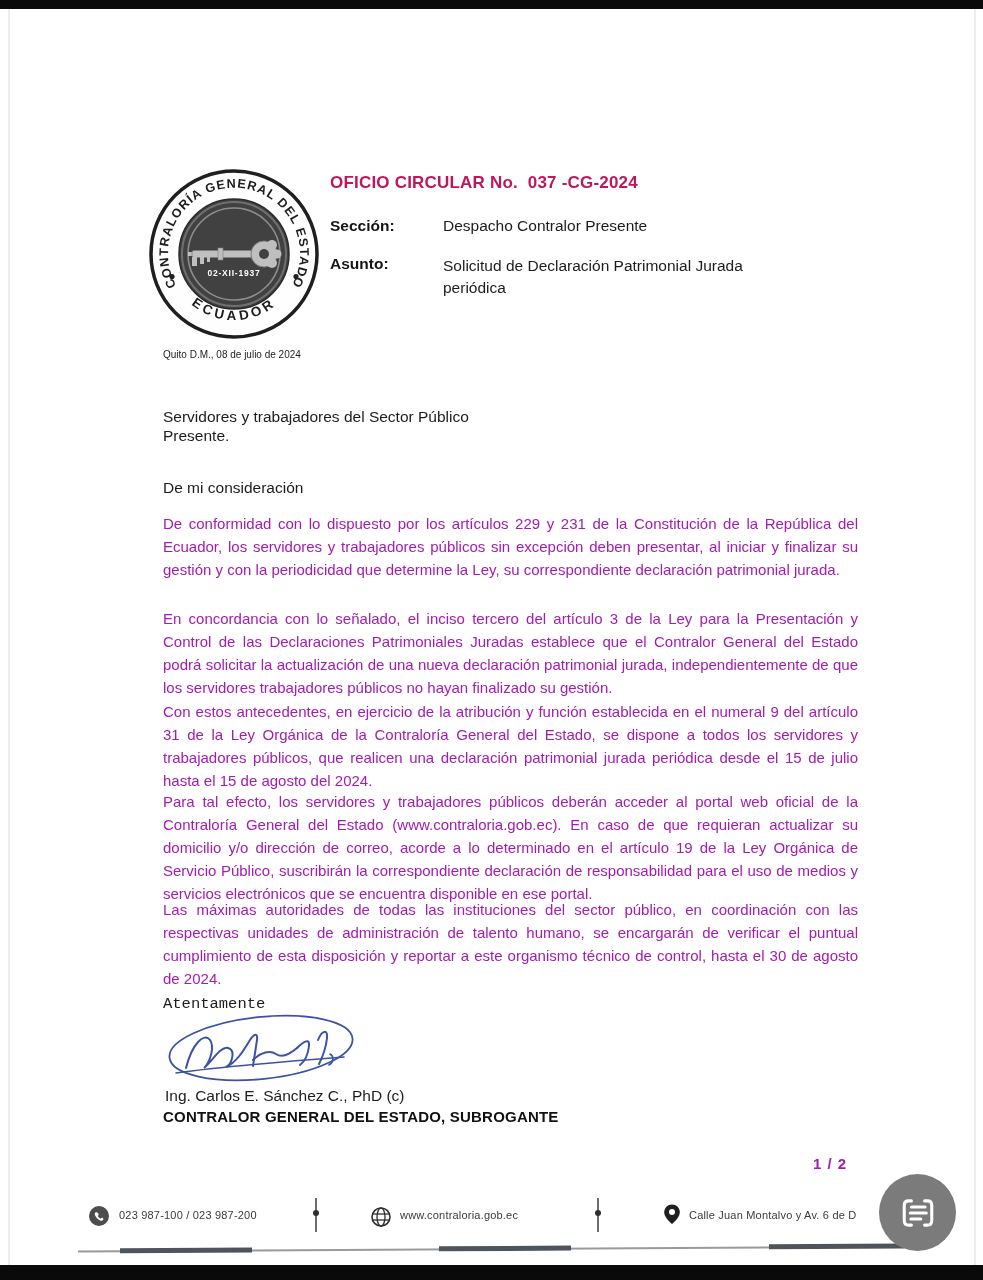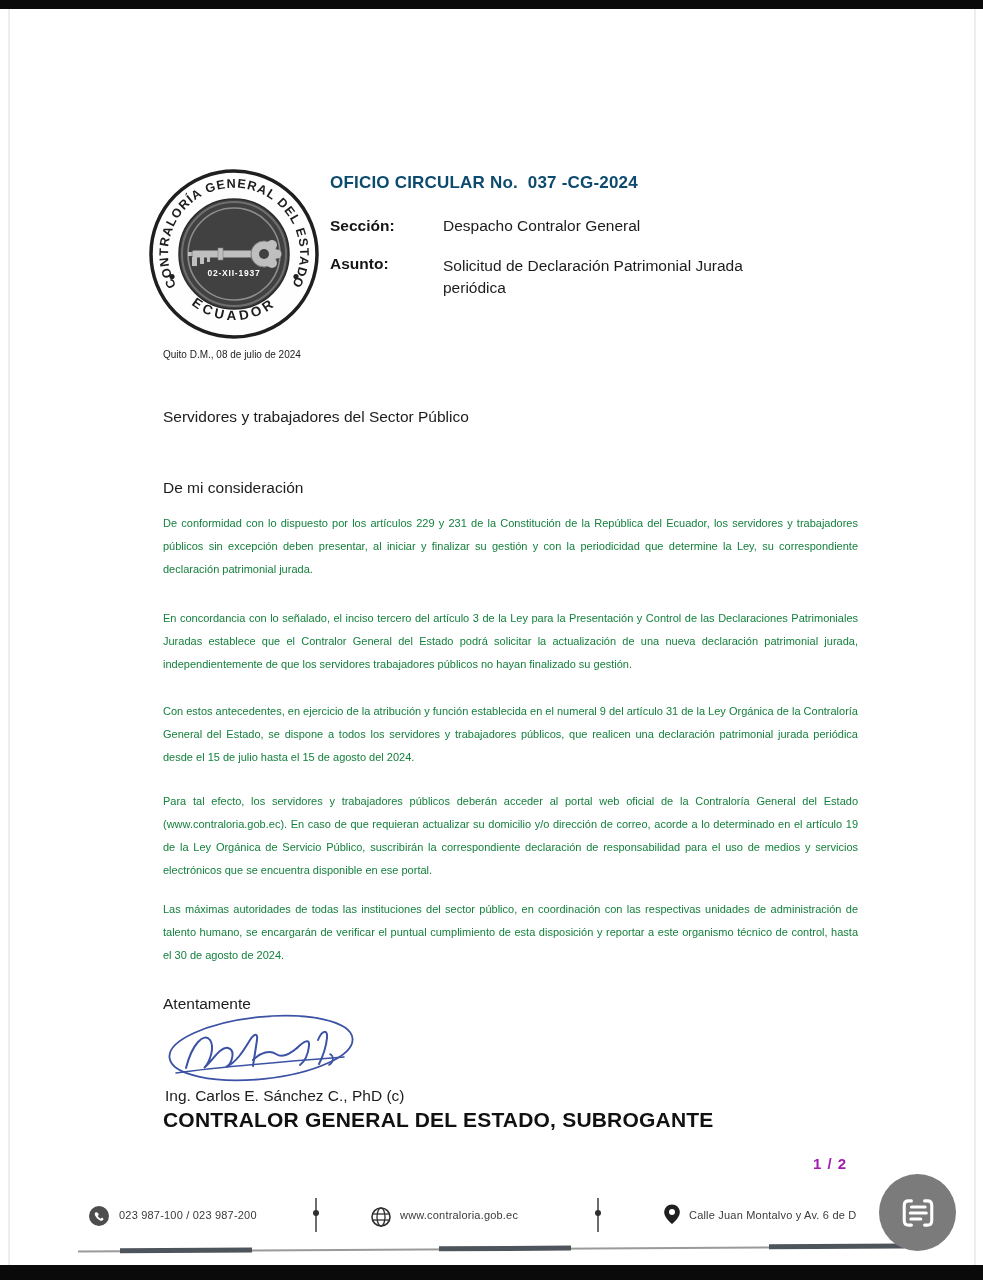--- a/index.html
+++ b/index.html
@@ -15,42 +15,42 @@
   .bar-bottom{top:1265px;height:15px;}
   .edge{position:absolute;top:9px;bottom:15px;width:2px;background:rgba(0,0,0,0.07);}
   .edge-left{left:8px;}
   .edge-right{left:974px;}
 
   
   .seal{left:148px;top:168px;width:172px;height:172px;}
   .hdr-title{
     left:330px;top:173px;width:420px;
     font-size:17px;font-weight:bold;letter-spacing:.2px;
-    white-space:pre-wrap;color:#0c4a6e;
+    white-space:pre-wrap;color:#be185d;
   }
   .hdr-field{left:330px;display:flex;font-size:15.5px;}
   .hdr-field .lbl{font-weight:bold;width:113px;flex:0 0 113px;color:#151515;}
   .hdr-field .val{color:#1c1c1c;}
   .f-seccion{top:217px;}
   .f-asunto{top:255px;}
   .f-asunto .val{width:345px;line-height:22px;}
 
   
   .dateline{left:163px;top:349px;font-size:10px;}
   .recipients{left:163px;top:407px;font-size:15.5px;line-height:19px;}
   .salutation{left:163px;top:479px;font-size:15.5px;}
   .para{
-    left:163px;width:695px;font-size:11px;line-height:23px;
-    text-align:justify;color:#15803d;
+    left:163px;width:695px;font-size:15px;line-height:23px;
+    text-align:justify;color:#a21caf;
   }
   .p0{top:512px;} .p1{top:607px;} .p2{top:700px;} .p3{top:790px;} .p4{top:898px;}
-  .closing{left:163px;top:995px;font-size:15.5px;}
+  .closing{left:163px;top:995px;font-size:15.5px;font-family:Liberation Mono, monospace;}
   .signature{left:158px;top:1010px;width:215px;height:84px;}
   .signer-name{left:165px;top:1087px;font-size:15.5px;}
-  .signer-title{left:163px;top:1108px;font-size:21px;font-weight:bold;letter-spacing:.2px;color:#111;}
+  .signer-title{left:163px;top:1108px;font-size:15px;font-weight:bold;letter-spacing:.2px;color:#111;}
 
   
   .page-indicator{left:813px;top:1155px;font-size:15px;font-weight:bold;letter-spacing:1px;color:#a21caf;}
   .foot-item{top:1209px;font-size:11px;color:#3a3a3a;letter-spacing:.2px;}
   .ft-phone-txt{left:119px;}
   .ft-web-txt{left:400px;}
   .ft-addr-txt{left:689px;width:200px;white-space:nowrap;overflow:hidden;}
   .ft-icon{top:1205px;width:22px;height:22px;}
   .ic-phone{left:88px;}
   .ic-globe{left:370px;top:1206px;}
@@ -107,31 +107,32 @@
     <circle cx="124" cy="95" r="5" fill="#bfbfbf"></circle>
     <circle cx="129" cy="86" r="4.5" fill="#bfbfbf"></circle>
     <circle cx="116" cy="86" r="5" fill="#414141"></circle>
   </g>
   <text x="86" y="107.5" text-anchor="middle" font-size="8.5" font-weight="bold" letter-spacing="0.8" fill="#ffffff" font-family="Liberation Sans, DejaVu Sans, sans-serif">02-XII-1937</text>
 </svg>
 
 <div class="abs hdr-title">OFICIO CIRCULAR No.  037 -CG-2024</div>
 <div class="abs hdr-field f-seccion">
   <span class="lbl">Sección:</span>
-  <span class="val">Despacho Contralor General</span>
+  <span class="val">Despacho Contralor Presente</span>
 </div>
 <div class="abs hdr-field f-asunto">
   <span class="lbl">Asunto:</span>
   <span class="val">Solicitud de Declaración Patrimonial Jurada periódica</span>
 </div>
 
 <div class="abs dateline">Quito D.M., 08 de julio de 2024</div>
 
 <div class="abs recipients">
   <div>Servidores y trabajadores del Sector Público</div>
+  <div>Presente.</div>
 </div>
 
 <div class="abs salutation">De mi consideración</div>
 
 <div class="abs para p0">De conformidad con lo dispuesto por los artículos 229 y 231 de la Constitución de la República del Ecuador, los servidores y trabajadores públicos sin excepción deben presentar, al iniciar y finalizar su gestión y con la periodicidad que determine la Ley, su correspondiente declaración patrimonial jurada.</div>
 <div class="abs para p1">En concordancia con lo señalado, el inciso tercero del artículo 3 de la Ley para la Presentación y Control de las Declaraciones Patrimoniales Juradas establece que el Contralor General del Estado podrá solicitar la actualización de una nueva declaración patrimonial jurada, independientemente de que los servidores trabajadores públicos no hayan finalizado su gestión.</div>
 <div class="abs para p2">Con estos antecedentes, en ejercicio de la atribución y función establecida en el numeral 9 del artículo 31 de la Ley Orgánica de la Contraloría General del Estado, se dispone a todos los servidores y trabajadores públicos, que realicen una declaración patrimonial jurada periódica desde el 15 de julio hasta el 15 de agosto del 2024.</div>
 <div class="abs para p3">Para tal efecto, los servidores y trabajadores públicos deberán acceder al portal web oficial de la Contraloría General del Estado (www.contraloria.gob.ec). En caso de que requieran actualizar su domicilio y/o dirección de correo, acorde a lo determinado en el artículo 19 de la Ley Orgánica de Servicio Público, suscribirán la correspondiente declaración de responsabilidad para el uso de medios y servicios electrónicos que se encuentra disponible en ese portal.</div>
 <div class="abs para p4">Las máximas autoridades de todas las instituciones del sector público, en coordinación con las respectivas unidades de administración de talento humano, se encargarán de verificar el puntual cumplimiento de esta disposición y reportar a este organismo técnico de control, hasta el 30 de agosto de 2024.</div>
 

